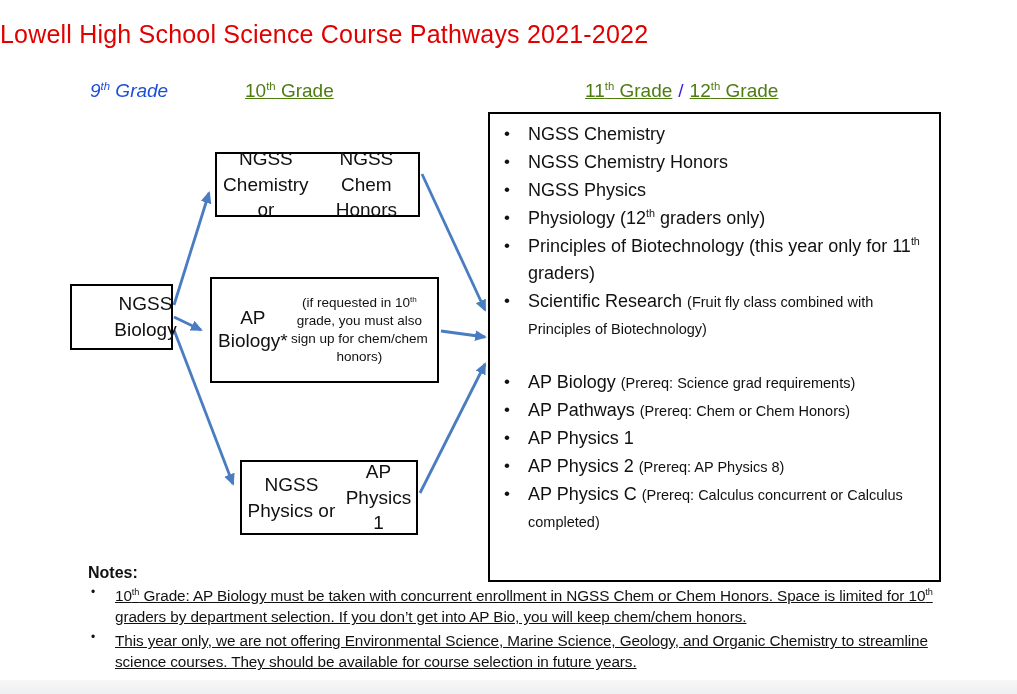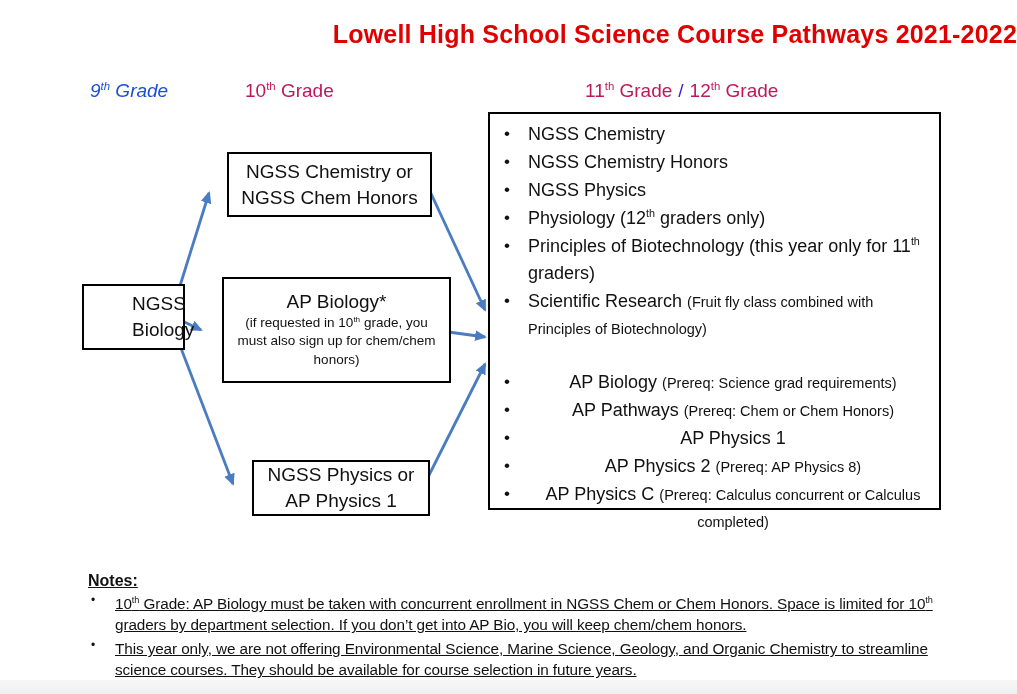--- a/index.html
+++ b/index.html
@@ -6,62 +6,62 @@
   html, body { background: #ffffff; }
   body { font-family: "Liberation Sans", sans-serif; color: #111; }
   .canvas {
     position: relative; width: 1017px; height: 694px;
     background: #ffffff; overflow: hidden;
   }
   sup { font-size: 60%; vertical-align: super; line-height: 0; }
 
   .page-title {
     position: absolute; left: 0; top: 20px; width: 100%;
-    text-align: right; font-size: 25px; font-weight: bold; color: #E00000;
+    text-align: left; font-size: 25px; font-weight: normal; color: #E00000;
     letter-spacing: 0.2px;
   }
 
   .grade-row { position: absolute; top: 80px; left: 0; width: 100%; font-size: 19px; }
   .grade-9 { position: absolute; left: 90px; top: 0; color: #1d4ed8; font-style: italic; }
   .grade-10 { position: absolute; left: 245px; top: 0; }
   .grade-1112 { position: absolute; left: 585px; top: 0; }
-  .glink { color: #be185d; cursor: pointer; }
+  .glink { color: #4d7c0f; text-decoration: underline; cursor: pointer; }
   .gsep { color: #3B1EDB; text-decoration: none; margin: 0 6px; }
 
   .node {
     position: absolute; background: #fff; border: 2.5px solid #000;
-    display: flex; flex-direction: column; justify-content: center;
-    text-align: center; z-index: 2; margin-left: 12px;
+    display: flex; flex-direction: row; align-items: center; justify-content: center;
+    text-align: center; z-index: 2;
   }
   .node-bio { left: 70px; top: 284px; width: 103px; height: 66px; font-size: 19px; line-height: 1.35; padding-left: 48px; }
   .node-chem { left: 215px; top: 152px; width: 205px; height: 65px; font-size: 19px; line-height: 1.35; }
   .node-apbio { left: 210px; top: 277px; width: 229px; height: 106px; padding: 18px 6px; }
   .node-apbio .apbio-title { font-size: 19px; line-height: 1.2; }
   .node-apbio .apbio-sub { font-size: 13.5px; line-height: 1.35; }
-  .node-physics { left: 240px; top: 460px; width: 178px; height: 56px; font-size: 19px; line-height: 1.35; }
+  .node-physics { left: 240px; top: 460px; width: 178px; height: 75px; font-size: 19px; line-height: 1.35; }
 
   .big-box {
-    position: absolute; left: 488px; top: 112px; width: 453px; height: 398px;
+    position: absolute; left: 488px; top: 112px; width: 453px; height: 470px;
     background: #fff; border: 2.5px solid #000; padding: 7px 1px 6px 8px; z-index: 2;
   }
   .big-box ul { list-style: none; }
   .big-box li {
     position: relative; padding-left: 30px; margin-bottom: 1px;
     font-size: 18px; line-height: 1.5;
   }
   .big-box li::before {
     content: "\2022"; position: absolute; left: 6px; top: 0; font-size: 17px;
   }
   .big-box .note { font-size: 14.5px; }
-  .big-box .group-ap { margin-top: 27px; text-align: center; }
+  .big-box .group-ap { margin-top: 27px; }
 
   .arrows { position: absolute; left: 0; top: 0; width: 1017px; height: 694px; z-index: 1; pointer-events: none; }
 
   .notes { position: absolute; left: 88px; top: 564px; width: 888px; z-index: 3; }
-  .notes-heading { font-size: 16px; font-weight: bold; text-decoration: underline; margin-bottom: 3px; margin-top: 8px; }
+  .notes-heading { font-size: 16px; font-weight: bold; margin-bottom: 3px; }
   .notes ul { list-style: none; }
   .notes li {
     position: relative; padding-left: 27px; margin-bottom: 3px;
     font-size: 15.3px; line-height: 1.38; letter-spacing: -0.1px; text-decoration: underline;
   }
   .notes li::before { content: "\2022"; position: absolute; left: 3px; top: -1px; font-size: 12px; }
 
   .bottom-strip {
     position: absolute; left: 0; bottom: 0; width: 100%; height: 14px;
     background: linear-gradient(#f7f7f8, #eeeff1); z-index: 4;

